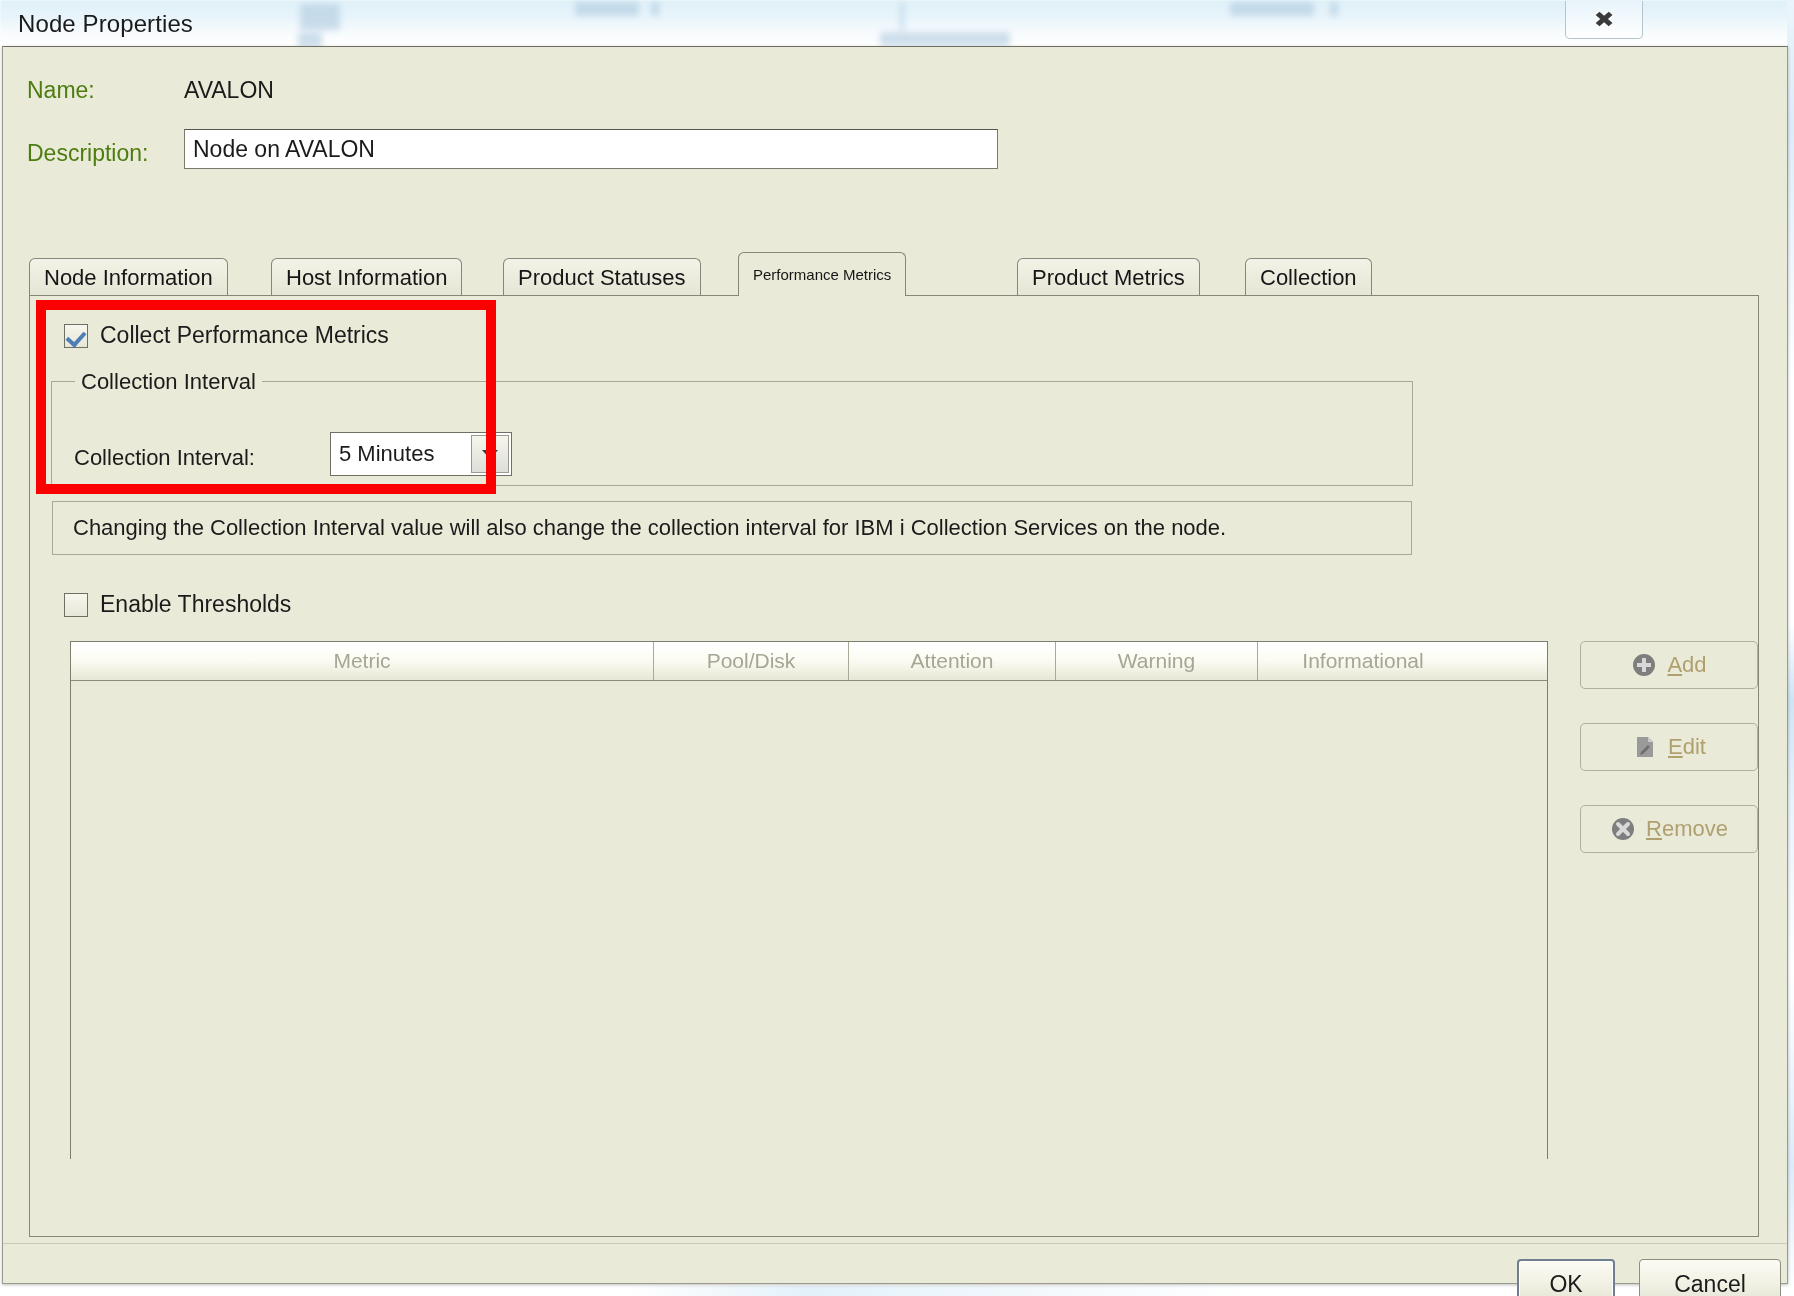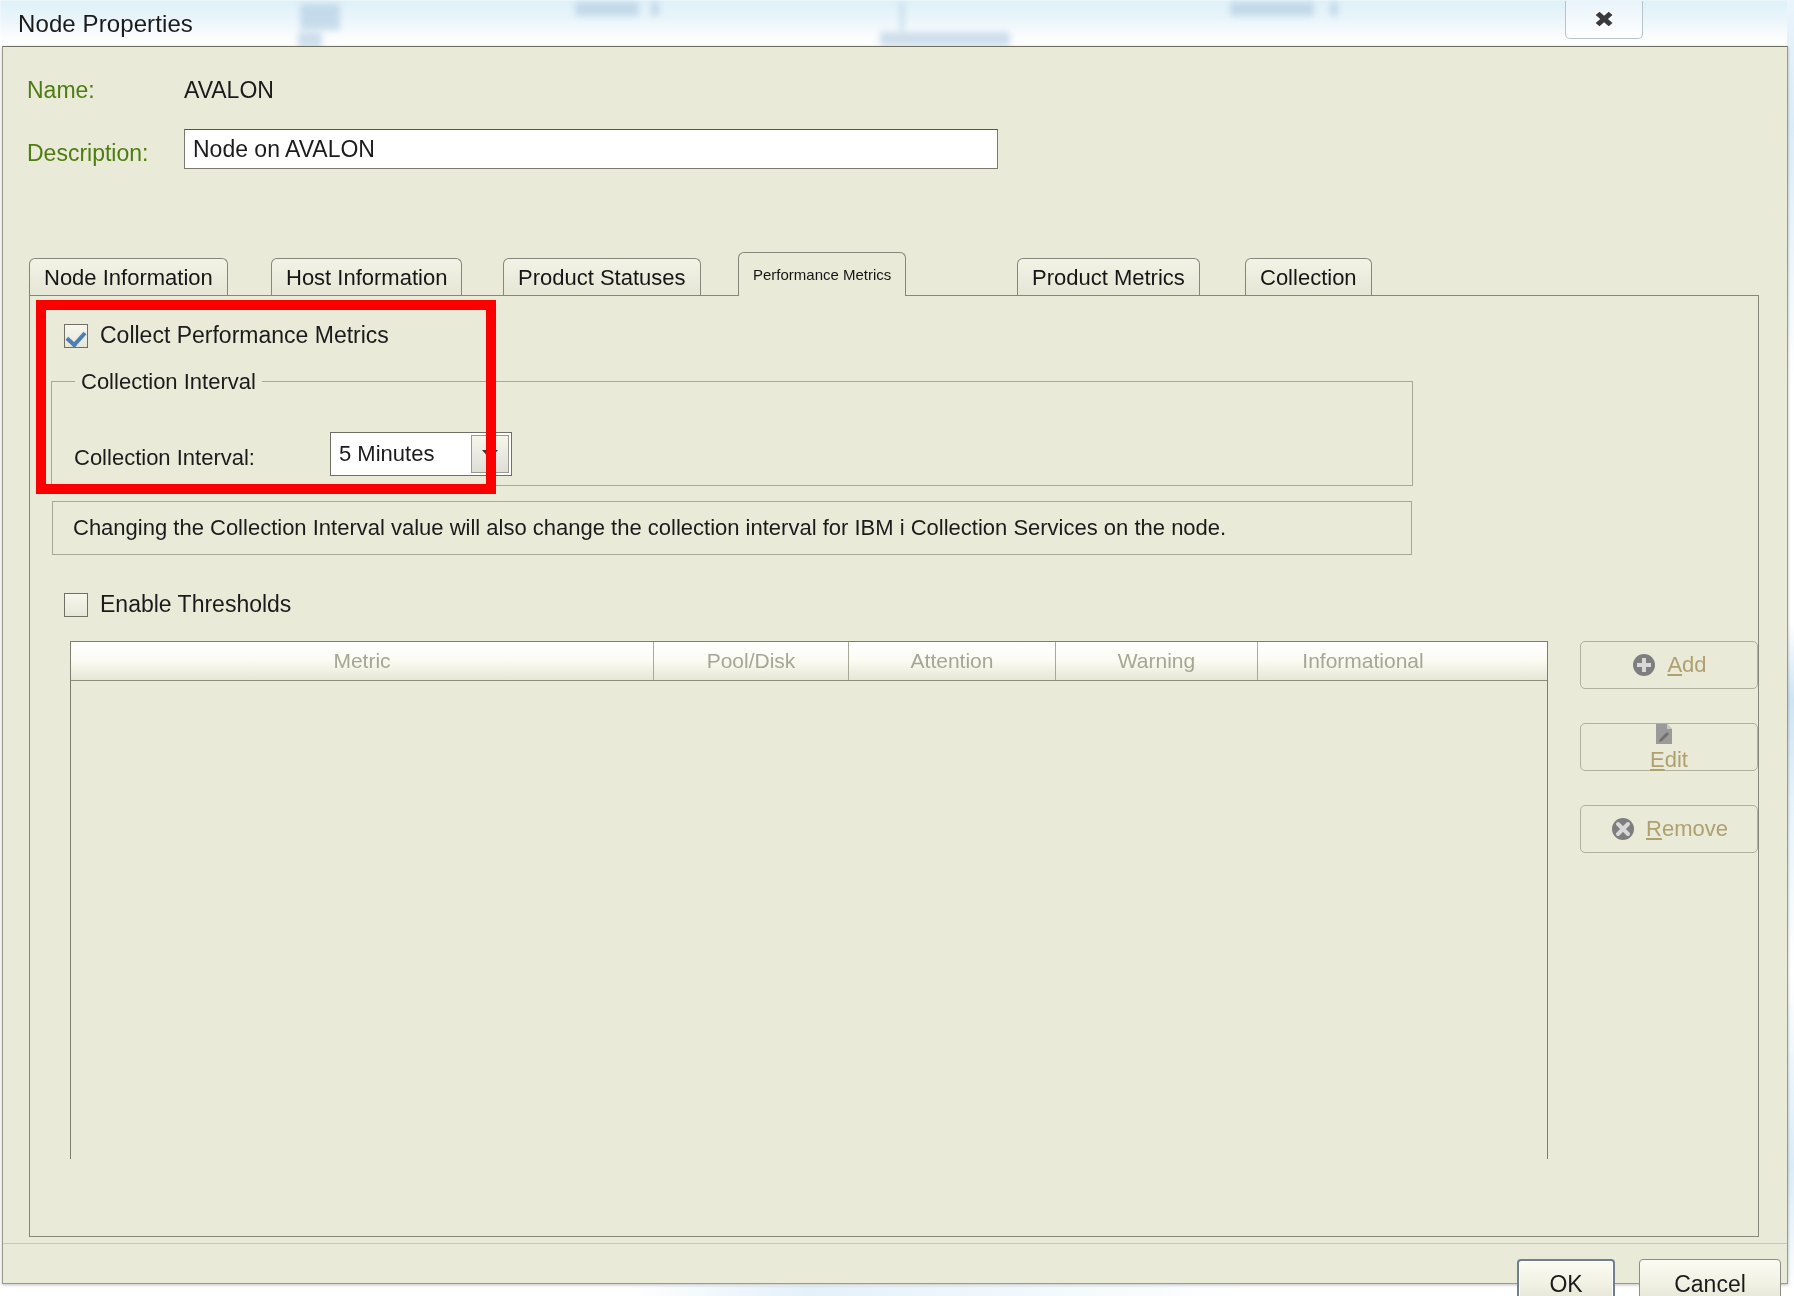--- a/index.html
+++ b/index.html
@@ -342,21 +342,21 @@
     box-sizing: border-box;
     display: flex;
     align-items: center;
     justify-content: center;
     font-size: 22px;
     color: #b0a070;
   }
   .side-btn .ico { margin-right: 10px; display: flex; align-items: center; }
   .side-btn u { text-decoration: underline; }
   #btn-add    { left: 1550px; top: 345px; }
-  #btn-edit   { left: 1550px; top: 427px; flex-direction: column; }
+  #btn-edit   { left: 1550px; top: 427px; }
   #btn-remove { left: 1550px; top: 509px; }
 
   
   .dlg-btn {
     position: absolute;
     height: 50px;
     border-radius: 4px;
     background: linear-gradient(to bottom,#fbfbf3 0%, #f1f1e4 48%, #e3e3d2 100%);
     border: 1px solid #8d8d80;
     box-sizing: border-box;

